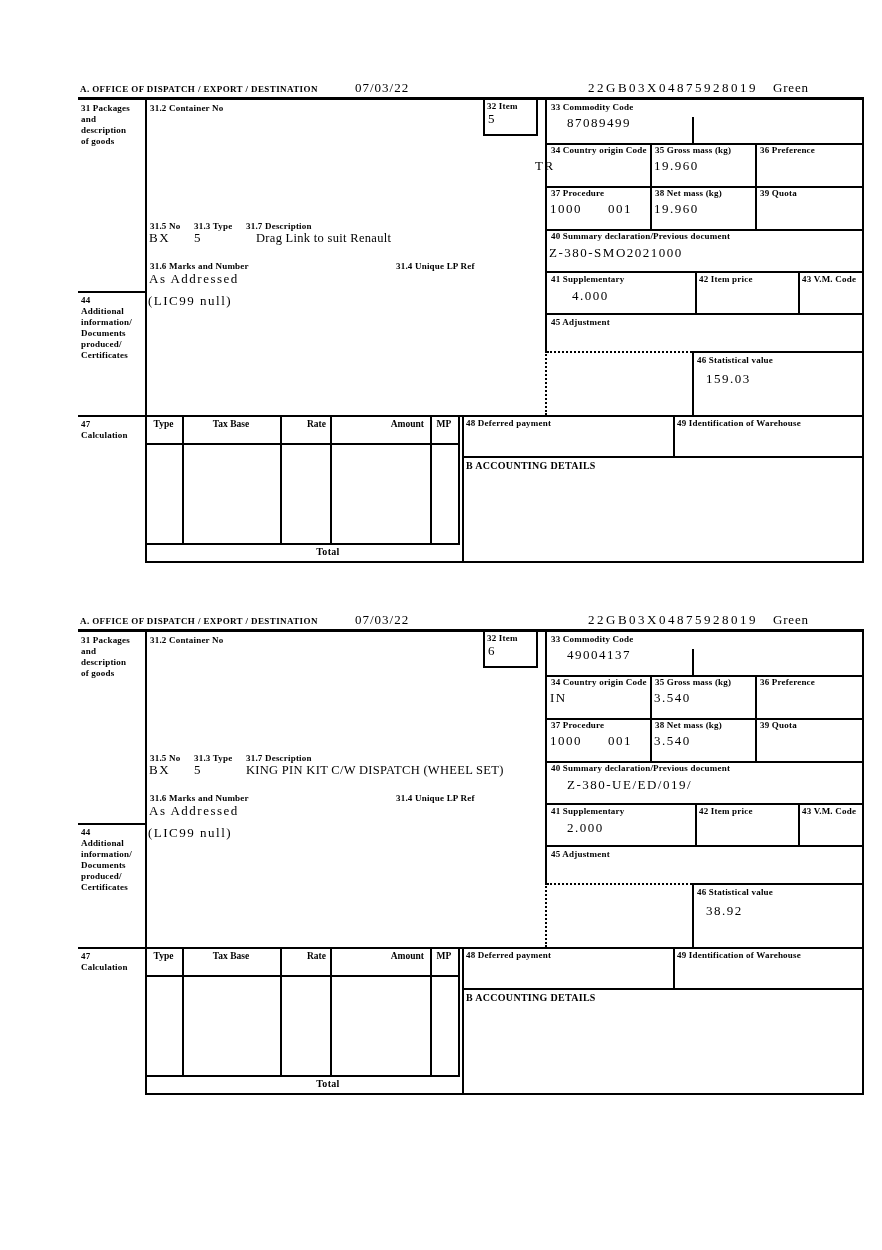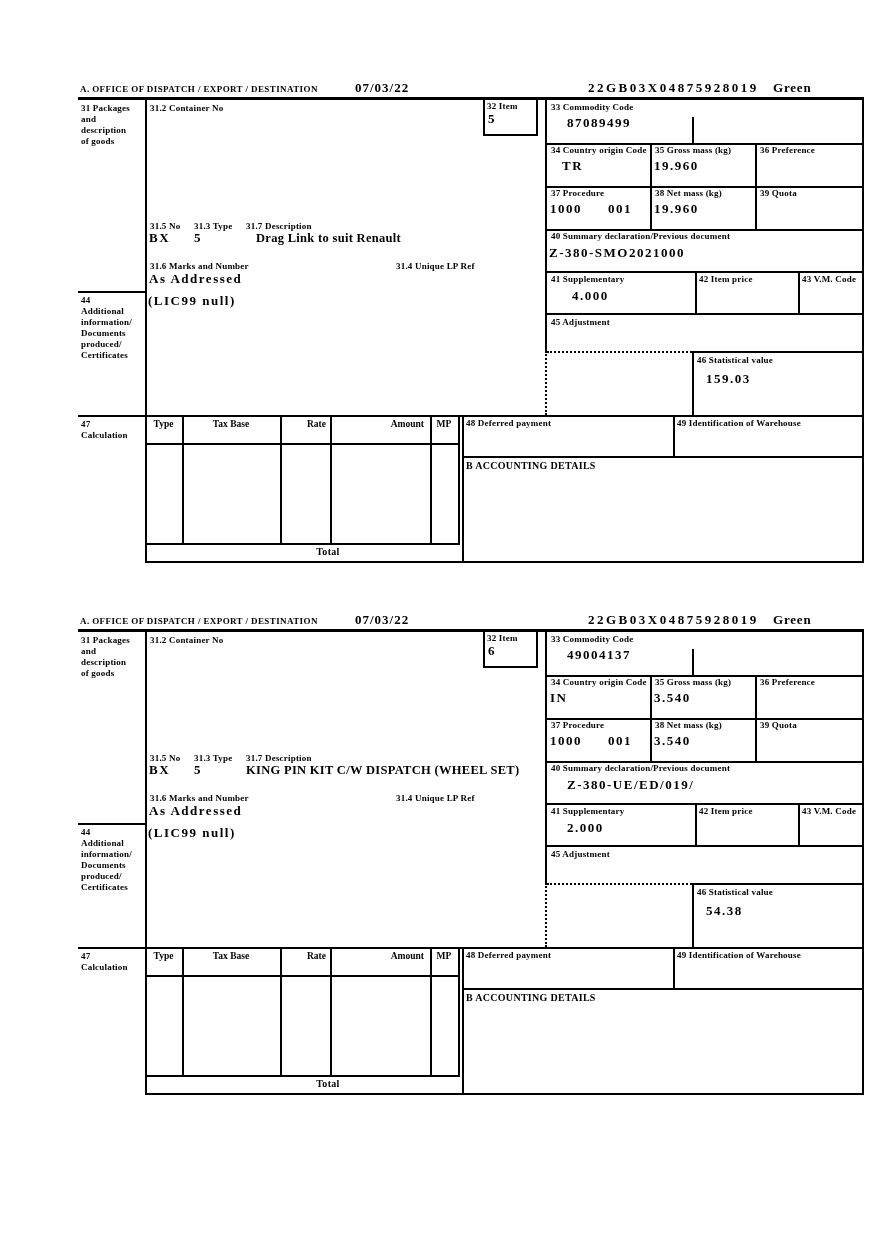--- a/index.html
+++ b/index.html
@@ -12,21 +12,21 @@
     border-top:3px solid #000; border-right:2px solid #000;
   }
   .ln  { position:absolute; background:#000; }
   .dotv{ position:absolute; width:0; border-left:2px dotted #000; }
   .doth{ position:absolute; height:0; border-top:2px dotted #000; }
   .lbl {
     position:absolute; font-weight:bold; font-size:9px; line-height:11px;
     letter-spacing:0.2px; white-space:pre-line;
   }
   .val {
-    position:absolute; font-weight:bold; font-size:13px; line-height:14px;
+    position:absolute; font-weight:normal; font-size:13px; line-height:14px;
     letter-spacing:1.5px; white-space:nowrap;text-align:center;
   }
   .desc { font-size:12.5px; letter-spacing:0.3px; }
   .cap  { font-size:10px; letter-spacing:0.3px; font-weight:bold; position:absolute; }
   .thead{ position:absolute; font-weight:bold; font-size:9.5px; }
   .b32  {
     position:absolute; left:405px; top:0; width:51px; height:34px;
     border:2px solid #000; border-top:none;
   }
   .b32 .lbl { left:2px; top:1px; }
@@ -80,21 +80,21 @@
 
     <div class="b32">
       <div class="lbl">32 Item</div>
       <div class="val">5</div>
     </div>
 
     <div class="lbl" style="left:473px;top:2px">33 Commodity Code</div>
     <div class="val" style="left:489px;top:16px">87089499</div>
 
     <div class="lbl" style="left:473px;top:45px">34 Country origin Code</div>
-    <div class="val" style="left:484px;top:59px">TR</div>
+    <div class="val" style="left:457px;top:59px">TR</div>
     <div class="lbl" style="left:577px;top:45px">35 Gross mass (kg)</div>
     <div class="val" style="left:576px;top:59px">19.960</div>
     <div class="lbl" style="left:682px;top:45px">36 Preference</div>
 
     <div class="lbl" style="left:473px;top:88px">37 Procedure</div>
     <div class="val" style="left:472px;top:102px">1000</div>
     <div class="val" style="left:530px;top:102px">001</div>
     <div class="lbl" style="left:577px;top:88px">38 Net mass (kg)</div>
     <div class="val" style="left:576px;top:102px">19.960</div>
     <div class="lbl" style="left:682px;top:88px">39 Quota</div>
@@ -230,21 +230,21 @@
     <div class="lbl" style="left:3px;top:195px">44
 Additional
 information/
 Documents
 produced/
 Certificates</div>
     <div class="val" style="left:70px;top:194px">(LIC99 null)</div>
 
     <div class="lbl" style="left:473px;top:217px">45 Adjustment</div>
     <div class="lbl" style="left:619px;top:255px">46 Statistical value</div>
-    <div class="val" style="left:628px;top:272px">54.38</div>
+    <div class="val" style="left:628px;top:272px">38.92</div>
 
     <div class="lbl" style="left:3px;top:319px">47
 Calculation</div>
     <div class="thead" style="left:67px;top:319px;width:37px;text-align:center">Type</div>
     <div class="thead" style="left:104px;top:319px;width:98px;text-align:center">Tax Base</div>
     <div class="thead" style="left:202px;top:319px;width:46px;text-align:right">Rate</div>
     <div class="thead" style="left:252px;top:319px;width:94px;text-align:right">Amount</div>
     <div class="thead" style="left:352px;top:319px;width:28px;text-align:center">MP</div>
     <div class="cap" style="left:120px;top:446px;width:260px;text-align:center">Total</div>
 

